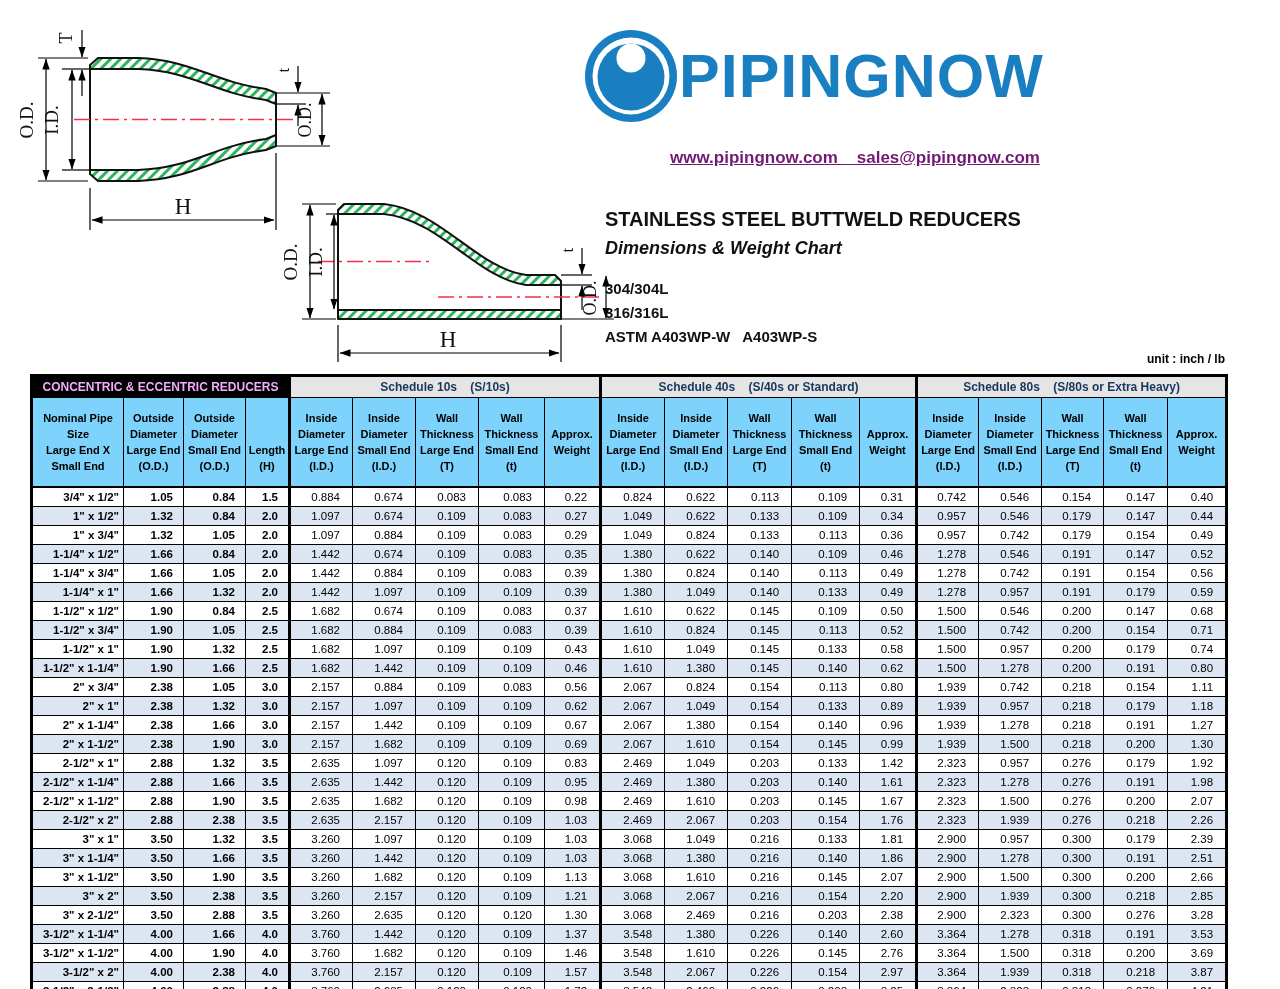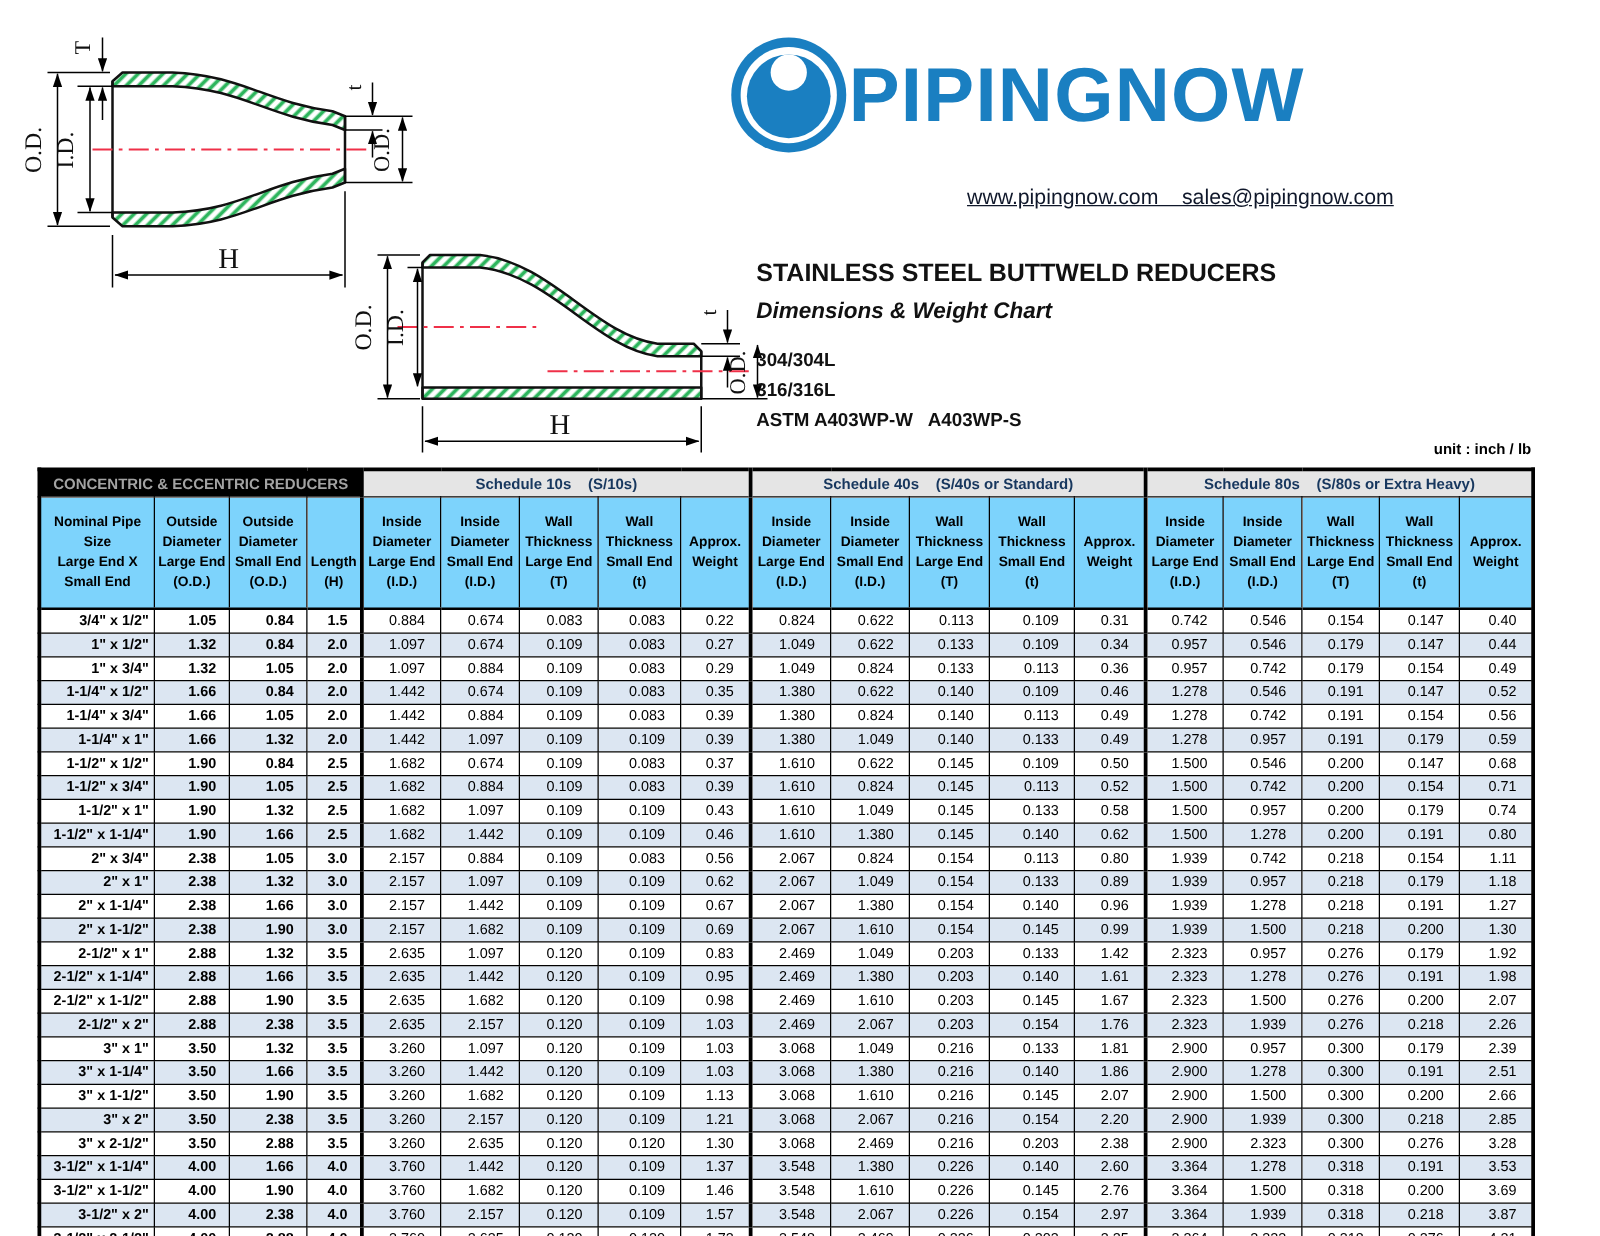--- a/index.html
+++ b/index.html
@@ -2,42 +2,42 @@
 <html><head>
 <meta charset="utf-8">
 <style>
   html,body{margin:0;padding:0;background:#fff;}
   #page{position:relative;width:1280px;height:989px;background:#fff;overflow:hidden;
         font-family:"Liberation Sans",sans-serif;color:#000;}
 
   
   .logo-row{position:absolute;left:583px;top:28px;display:flex;align-items:center;gap:0;}
   .brand{font-size:61px;font-weight:bold;color:#1a7fc1;letter-spacing:1px;line-height:96px;}
-  .contact{position:absolute;left:595px;top:148px;width:520px;text-align:right;
-           font-size:17px;font-weight:normal;color:#0f172a;text-decoration:underline;white-space:pre;}
+  .contact{position:absolute;left:595px;top:148px;width:520px;text-align:center;
+           font-size:17px;font-weight:bold;color:#701a75;text-decoration:underline;white-space:pre;}
   .titleblock{position:absolute;left:605px;top:208px;width:500px;text-align:left;color:#111;}
   .t1{font-size:20px;font-weight:bold;}
   .t2{font-size:18px;font-weight:bold;margin-top:7px;font-style:italic;}
   .t3{font-size:15px;font-weight:bold;margin-top:21px;}
   .t4{font-size:15px;font-weight:bold;margin-top:7px;}
   .t5{font-size:15px;font-weight:bold;margin-top:7px;white-space:pre;}
   .unit{position:absolute;left:1000px;top:352px;width:225px;text-align:right;
         font-size:12px;font-weight:bold;}
 
   
   .diagA{position:absolute;left:8px;top:18px;}
   .diagB{position:absolute;left:276px;top:188px;}
   .dimtext{font-family:"Liberation Serif",serif;fill:#111;}
 
   
   .tablewrap{position:absolute;left:30px;top:374px;}
   table{border-collapse:collapse;table-layout:fixed;width:1195px;border:3px solid #000;}
   th,td{border:1px solid #000;overflow:hidden;}
   .gh{height:18px;font-size:12px;font-weight:bold;text-align:center;vertical-align:middle;}
-  .gh.black{background:#000;color:#a3a3a3;}
+  .gh.black{background:#000;color:#f0abfc;}
   .gh.blue{background:#e5e5e5;color:#17375e;white-space:pre;}
   .ch{background:#7dd3fc;font-size:11px;font-weight:bold;
       vertical-align:middle;padding:12px 0;border-bottom:2px solid #000;}
   .ch div{height:16px;line-height:16px;}
   .ge{border-right:3px solid #000 !important;}
   td{height:16px;line-height:16px;font-size:11.5px;text-align:right;background:#fff;}
   .c-size{font-weight:bold;padding-right:4px;}
   .c-dim{font-weight:bold;padding-right:10px;}
   .c-num{padding-right:12px;}
   tr.alt td{background:#dce6f2;}

